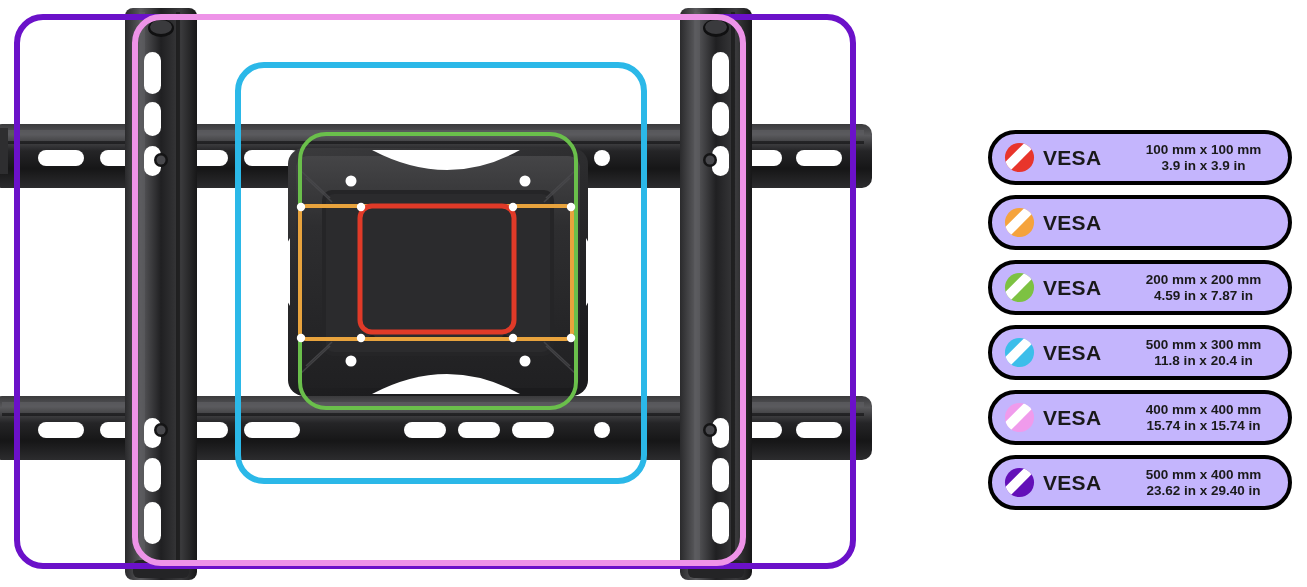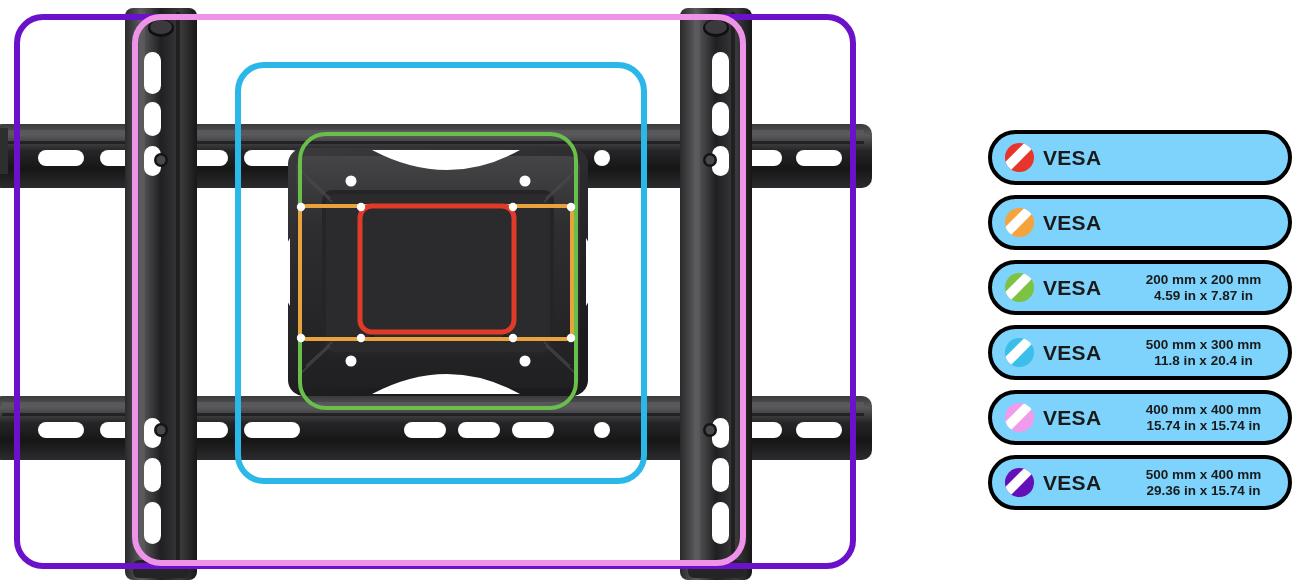--- a/index.html
+++ b/index.html
@@ -32,21 +32,21 @@
     width: 304px;
     display: flex;
     flex-direction: column;
     gap: 10px;
   }
   .badge {
     position: relative;
     height: 55px;
     border: 4px solid #000000;
     border-radius: 28px;
-    background: #7dd3fc;
+    background: #c4b5fd;
     display: flex;
     align-items: center;
     padding: 0 10px 0 12px;
   }
   .badge-swatch {
     flex: 0 0 auto;
     width: 31px; height: 31px;
     margin-right: 8px;
   }
   .badge-vesa {
@@ -266,20 +266,24 @@
             <clipPath id="cp0">
               <circle cx="16" cy="16" r="15"></circle>
             </clipPath>
           </defs>
         <circle cx="16" cy="16" r="15" fill="#E8352B"></circle>
         <g clip-path="url(#cp0)">
           <path d="M-2,24 L24,-2 L31,5 L5,31 Z" fill="#ffffff"></path>
         </g>
       </svg>
       <span class="badge-vesa">VESA</span>
+      <span class="badge-dims">
+        <span class="mm">100 mm x 100 mm</span>
+        <span class="in">3.9 in x 3.9 in</span>
+      </span>
     </div>
 
     <div class="badge">
       <svg class="badge-swatch" viewBox="0 0 32 32">
         <defs>
             <clipPath id="cp1">
               <circle cx="16" cy="16" r="15"></circle>
             </clipPath>
           </defs>
         <circle cx="16" cy="16" r="15" fill="#F5A33C"></circle>
@@ -355,18 +359,18 @@
             </clipPath>
           </defs>
         <circle cx="16" cy="16" r="15" fill="#6310B8"></circle>
         <g clip-path="url(#cp5)">
           <path d="M-2,24 L24,-2 L31,5 L5,31 Z" fill="#ffffff"></path>
         </g>
       </svg>
       <span class="badge-vesa">VESA</span>
       <span class="badge-dims">
         <span class="mm">500 mm x 400 mm</span>
-        <span class="in">29.36 in x 15.74 in</span>
+        <span class="in">23.62 in x 29.40 in</span>
       </span>
     </div>
 
   </div>
 </div>
 
 </body></html>

